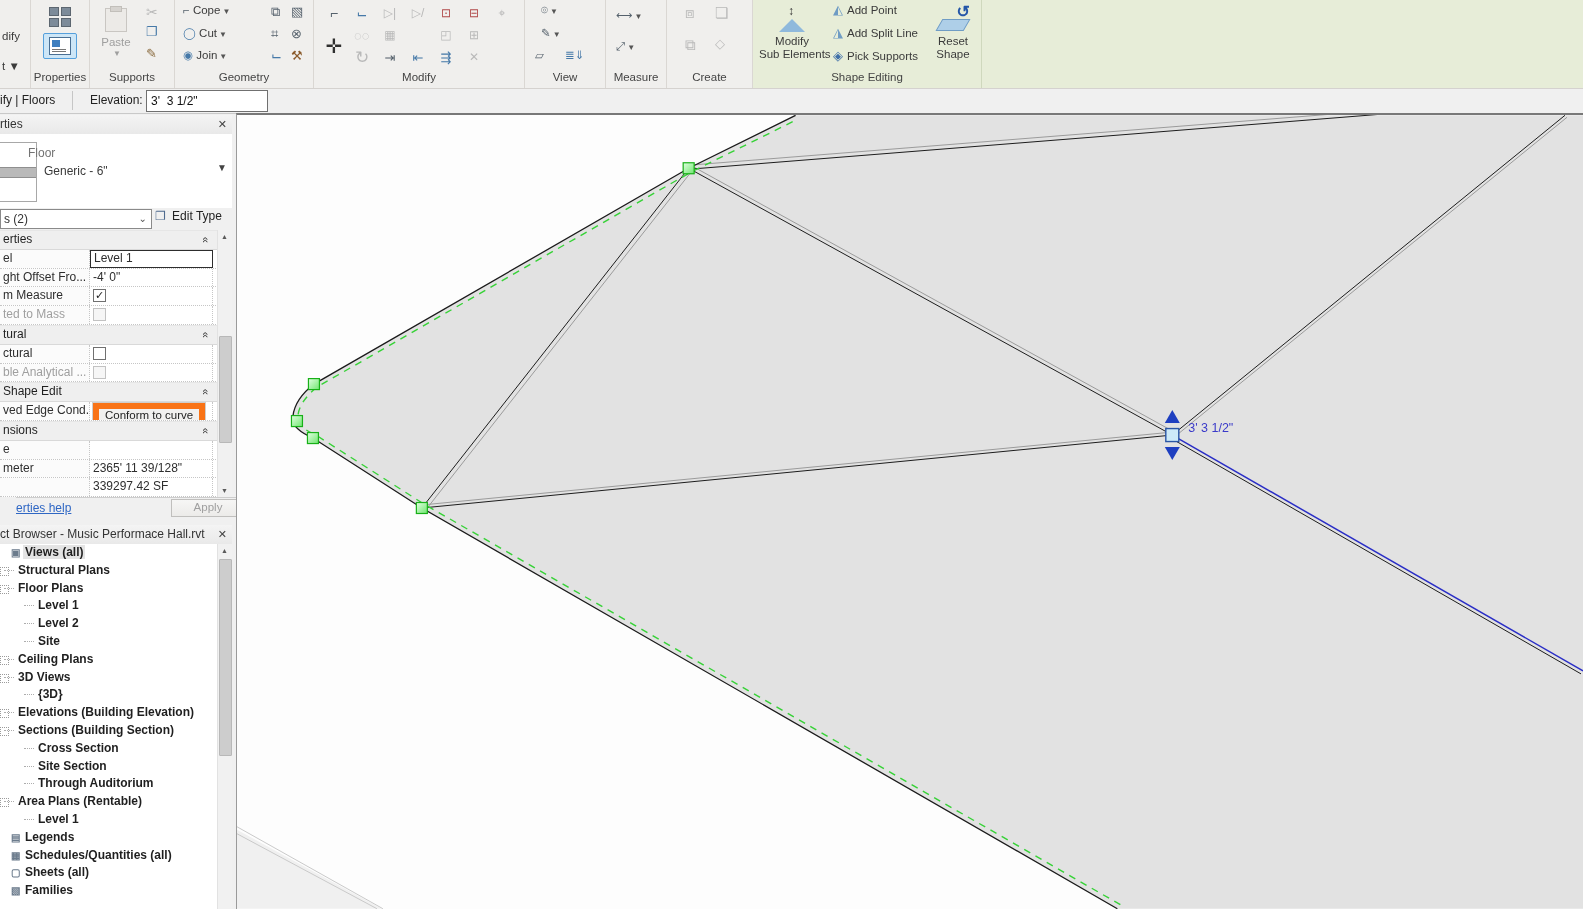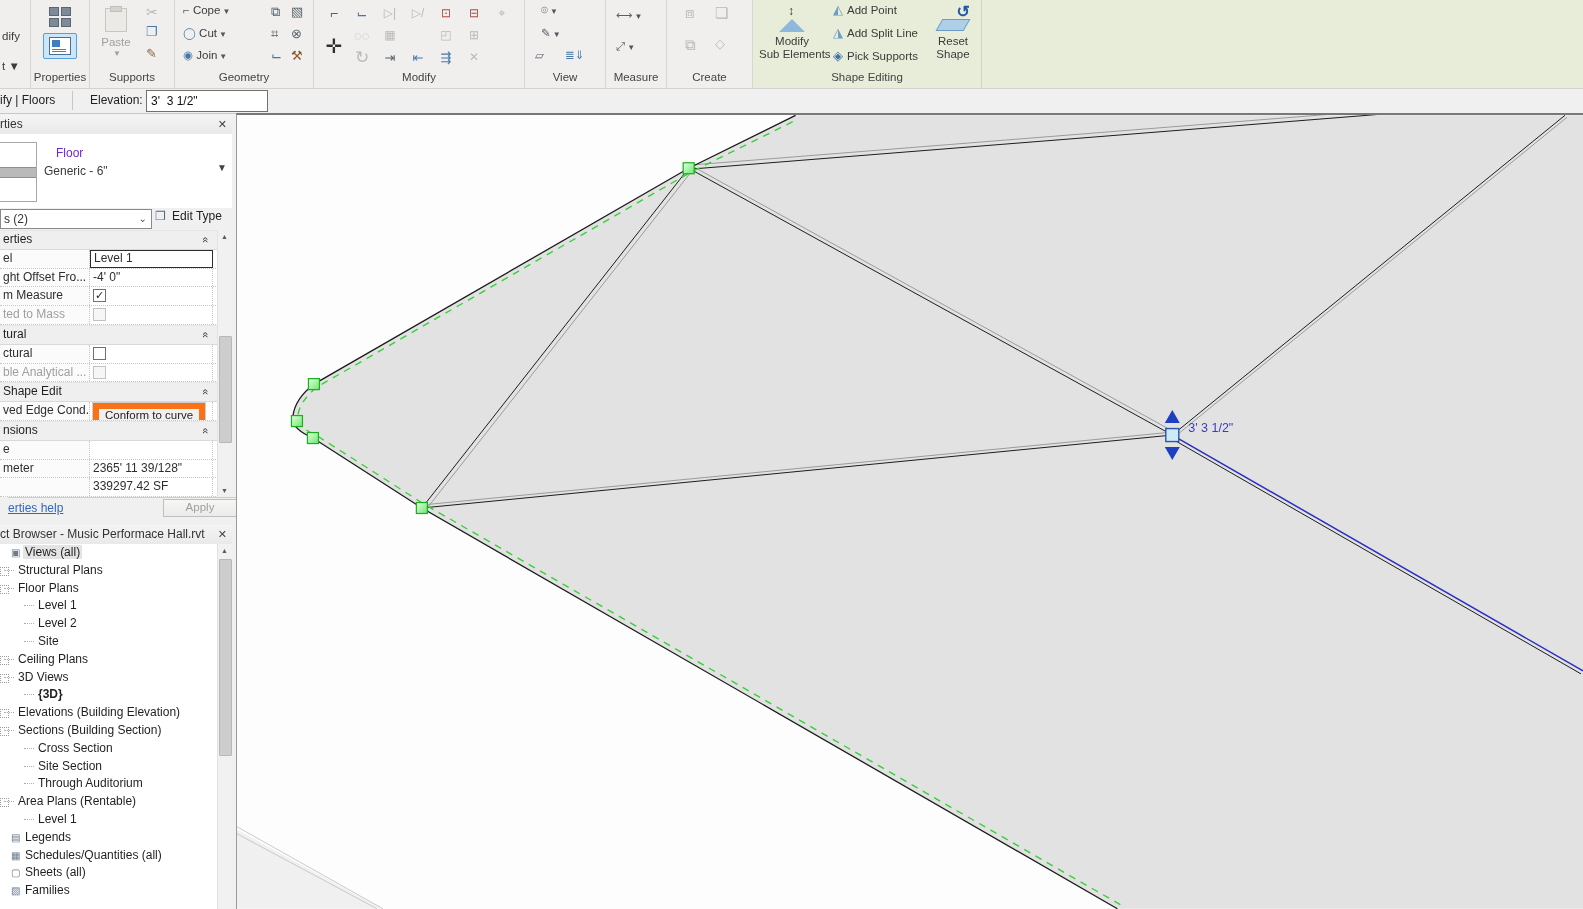--- a/index.html
+++ b/index.html
@@ -56,21 +56,21 @@
                 font-family:"Liberation Sans",sans-serif;font-size:12px;padding:1px 4px;background:#fff;color:#111;}
   
   .palette{position:absolute;left:0;width:232px;background:#f0f0f0;}
   .ptitle{height:19px;background:linear-gradient(#f4f4f4,#e9e9e9);border-bottom:1px solid #cfcfcf;
           position:relative;font-size:12px;color:#333;line-height:18px;white-space:nowrap;overflow:hidden;}
   .ptitle .x{position:absolute;right:5px;top:0;font-size:11px;color:#444;cursor:default;}
   #props{top:115px;height:402px;}
   #typesel{position:absolute;left:0;top:19px;width:232px;height:74px;background:#fff;border-bottom:1px solid #c9c9c9;}
   #typesel .preview{position:absolute;left:0;top:8px;width:36px;height:58px;background:#fff;border:1px solid #a8a8a8;border-left:none;}
   #typesel .preview i{position:absolute;left:0;right:0;top:24px;height:9px;background:#b9b9b9;border:1px solid #8f8f8f;border-left:none;border-right:none;}
-  #typesel .tname{position:absolute;left:56px;top:12px;color:#6d28d9;}
+  #typesel .tname{position:absolute;left:28px;top:12px;color:#737373;}
   #typesel .tdesc{position:absolute;left:44px;top:30px;color:#3a3a3a;}
   #typesel .chev{position:absolute;right:5px;top:28px;font-size:10px;color:#444;}
   #selrow{position:absolute;left:0;top:93px;width:232px;height:22px;background:#f0f0f0;}
   #selrow .combo{position:absolute;left:0;top:1px;width:150px;height:18px;background:#fff;border:1px solid #8a8a8a;line-height:18px;color:#333;}
   #selrow .combo .cchev{position:absolute;right:4px;top:0;font-size:10px;color:#555;}
   #selrow .etbtn{position:absolute;left:155px;top:1px;height:19px;white-space:nowrap;color:#222;}
   #selrow .etbtn .eticon{color:#4f6b8f;font-size:12px;margin-right:3px;}
   #prop-grid{position:absolute;left:0;top:115px;width:218px;height:267px;background:#fff;overflow:hidden;}
   .prow{display:flex;height:17.8px;line-height:17px;border-bottom:1px dotted #c6c6c6;background:#fff;}
   .prow .plab{width:86px;flex:none;padding-left:3px;border-right:1px dotted #c6c6c6;color:#2e2e2e;
@@ -79,32 +79,32 @@
   .prow.section{background:#efefef;border-bottom:1px solid #d9d9d9;border-top:1px solid #e6e6e6;}
   .prow.section .plab{background:transparent;border-right:none;width:auto;flex:1;color:#1f1f1f;}
   .prow.section .chev{width:26px;text-align:center;color:#333;transform:rotate(90deg);font-size:11px;}
   .prow.disabled .plab{color:#9f9f9f;}
   .prow .pval.editing{border:1px solid #2d2d2d;margin-right:5px;line-height:15px;}
   .cb{display:inline-block;width:11px;height:11px;border:1px solid #707070;background:#fff;margin-top:2px;
       font-size:11px;line-height:10px;text-align:center;color:#1b1b1b;}
   .prow.disabled .cb{border-color:#c2c2c2;background:#f6f6f6;}
   .vbtn{display:inline-block;margin-top:1px;padding:0 6px;height:14px;line-height:13px;background:#f1f0ef;
         border:6px solid #f97316;outline:1px solid #cfcecc;font-size:11.5px;color:#222;}
-  #props .bottombar{position:absolute;left:8px;top:382px;width:232px;height:20px;background:#f0f0f0;border-top:1px solid #cdcdcd;}
+  #props .bottombar{position:absolute;left:16px;top:382px;width:232px;height:20px;background:#f0f0f0;border-top:1px solid #cdcdcd;}
   #props .helplink{position:absolute;left:0;top:3px;color:#2f67c4;text-decoration:underline;}
   #props .applybtn{position:absolute;right:3px;top:1px;width:72px;height:16px;background:linear-gradient(#f6f6f5,#ecebe9);
         border:1px solid #c0bfbd;color:#9f9f9f;text-align:center;line-height:15px;font-size:11.5px;}
   
   .sbar{position:absolute;width:14px;background:#f1f1f1;border-left:1px solid #e2e2e2;}
   .sarr{position:absolute;left:0;width:13px;height:13px;text-align:center;font-size:7px;line-height:13px;color:#5a5a5a;}
   .sthumb{position:absolute;left:1px;width:11px;background:#cdcdcd;border:1px solid #b8b8b8;border-radius:1px;}
   
   #browser{top:525px;height:384px;background:#fff;}
   #tree{position:absolute;left:0;top:19px;width:218px;bottom:0;background:#fff;overflow:hidden;}
-  .titem{position:relative;height:17.8px;line-height:17px;white-space:nowrap;color:#1f1f1f;}
+  .titem{position:relative;height:17.8px;line-height:17px;white-space:nowrap;color:#1f1f1f;font-weight:bold;}
   .titem .tlab{padding:0 2px;}
   .titem .tlab.sel{background:#e4e4e4;}
   .titem.bold{font-weight:bold;}
   .titem .exp{position:absolute;left:0px;top:5px;width:7px;height:7px;border:1px dotted #9b9b9b;}
   .titem .conn{position:absolute;top:8px;border-top:1px dotted #adadad;}
   .titem .ticon{display:inline-block;width:12px;font-size:10px;color:#6b7b8c;}
   .ind0{padding-left:11px;} .ind1{padding-left:16px;} .ind2{padding-left:36px;}
   
   #canvas{position:absolute;left:236px;top:113px;width:1347px;height:796px;background:#fdfdfd;
           border-top:2px solid #787878;border-left:1px solid #9a9a9a;box-sizing:border-box;}

